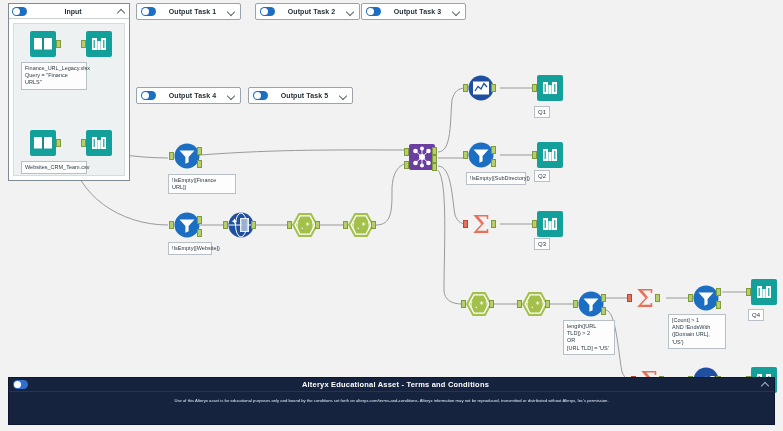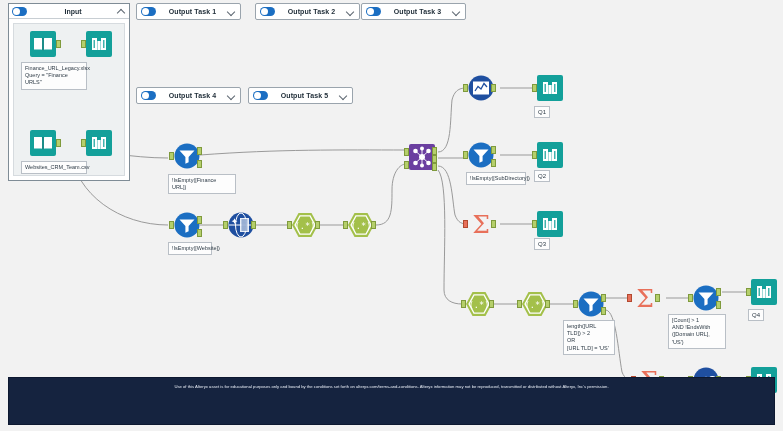--- a/index.html
+++ b/index.html
@@ -499,16 +499,21 @@
     </svg>
   </div>
   <div class="anchor in" style="left:746px;top:376px;"></div>
   <div class="qlabel" style="left:748px;top:392px;">Q5</div>
 
   <div class="note" style="left:21px;top:62px;width:66px;">Finance_URL_Legacy.xlsx
 Query = "Finance URLS"</div>
   <div class="note" style="left:21px;top:161px;width:66px;">Websites_CRM_Team.csv</div>
 
   <div id="banner">
+    <div class="bhdr">
+      <div class="toggle"></div>
+      <div class="btitle">Alteryx Educational Asset - Terms and Conditions</div>
+      <div class="chev up"></div>
+    </div>
     <div class="btext">Use of this Alteryx asset is for educational purposes only and bound by the conditions set forth on alteryx.com/terms-and-conditions. Alteryx information may not be reproduced, transmitted or distributed without Alteryx, Inc's permission.</div>
   </div>
 
 </div>
 
 </body></html>

